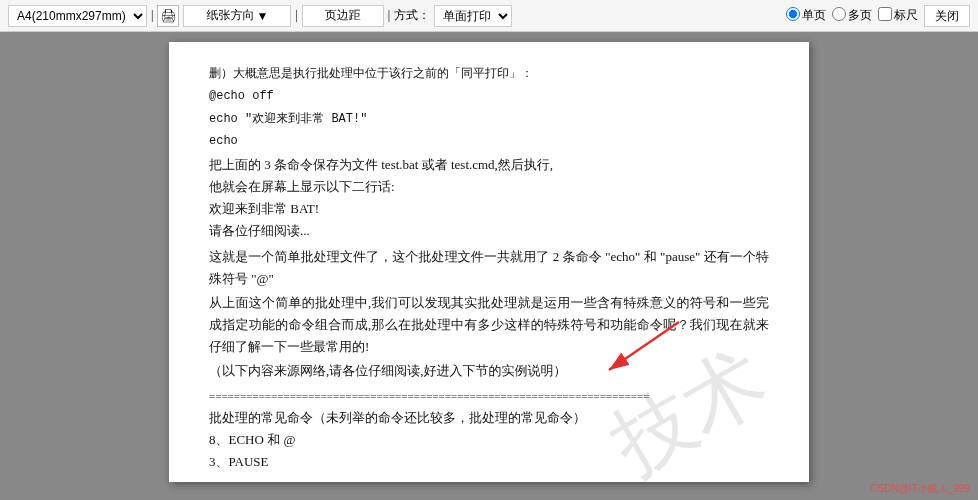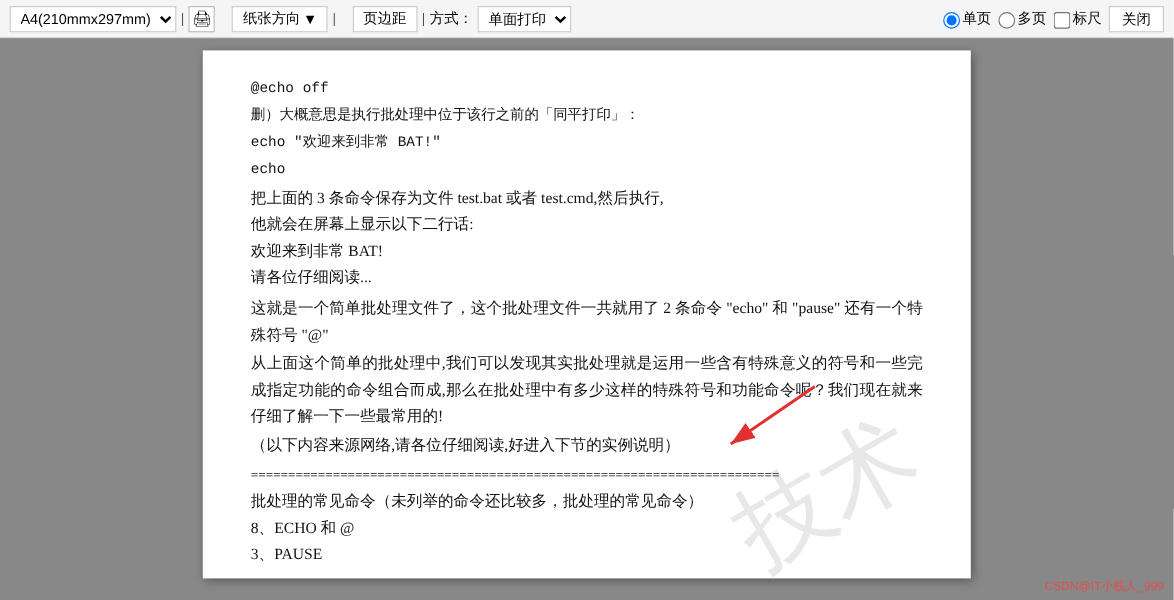--- a/index.html
+++ b/index.html
@@ -32,38 +32,37 @@
     .toolbar-select {
       border: 1px solid #ccc;
       background: white;
       padding: 2px 4px;
       font-size: 12px;
       height: 22px;
     }
     .toolbar-btn {
       border: 1px solid #ccc;
       background: white;
-      padding: 2px 8px;
+      padding: 2px 22px;
       font-size: 12px;
       height: 22px;
       cursor: pointer;
       display: flex;
       align-items: center;
       gap: 2px;
-      margin-left: 10px;
     }
     .toolbar-right {
       display: flex;
       align-items: center;
       gap: 6px;
       font-size: 12px;
     }
     .toolbar-right-item {
       display: flex;
-      align-items: flex-end;
+      align-items: flex-start;
       gap: 2px;
     }
     .toolbar-checkbox {
       width: 14px;
       height: 14px;
     }
     .toolbar-close-btn {
       border: 1px solid #ccc;
       background: white;
       padding: 2px 10px;
@@ -206,22 +205,22 @@
       <span>关闭</span>
     </button>
   </div>
 </div>
 
 <div class="main-area">
   <div class="page-preview">
     <div class="page-paper">
       <div class="page-content">
 
+        <div class="code-block">删）大概意思是执行批处理中位于该行之前的「同平打印」：</div>
         <div class="code-block">@echo off</div>
-        <div class="code-block">删）大概意思是执行批处理中位于该行之前的「同平打印」：</div>
         <div class="code-block">echo "欢迎来到非常 BAT!"</div>
         <div class="code-block">echo</div>
         <div>把上面的 3 条命令保存为文件 test.bat 或者 test.cmd,然后执行,</div>
         <div>他就会在屏幕上显示以下二行话:</div>
         <div>欢迎来到非常 BAT!</div>
         <div>请各位仔细阅读...</div>
         <div style="text-align:justify;margin-top:4px;">    这就是一个简单批处理文件了，这个批处理文件一共就用了 2 条命令  "echo" 和 "pause"  还有一个特殊符号 "@"</div>
         <div style="text-align:justify;margin-top:2px;">    从上面这个简单的批处理中,我们可以发现其实批处理就是运用一些含有特殊意义的符号和一些完成指定功能的命令组合而成,那么在批处理中有多少这样的特殊符号和功能命令呢？我们现在就来仔细了解一下一些最常用的!</div>
         <div style="margin-top:2px;">（以下内容来源网络,请各位仔细阅读,好进入下节的实例说明）</div>
         <div style="font-size:11px;letter-spacing:0px;overflow:hidden;white-space:nowrap;margin-top:4px;">=======================================================================</div>

